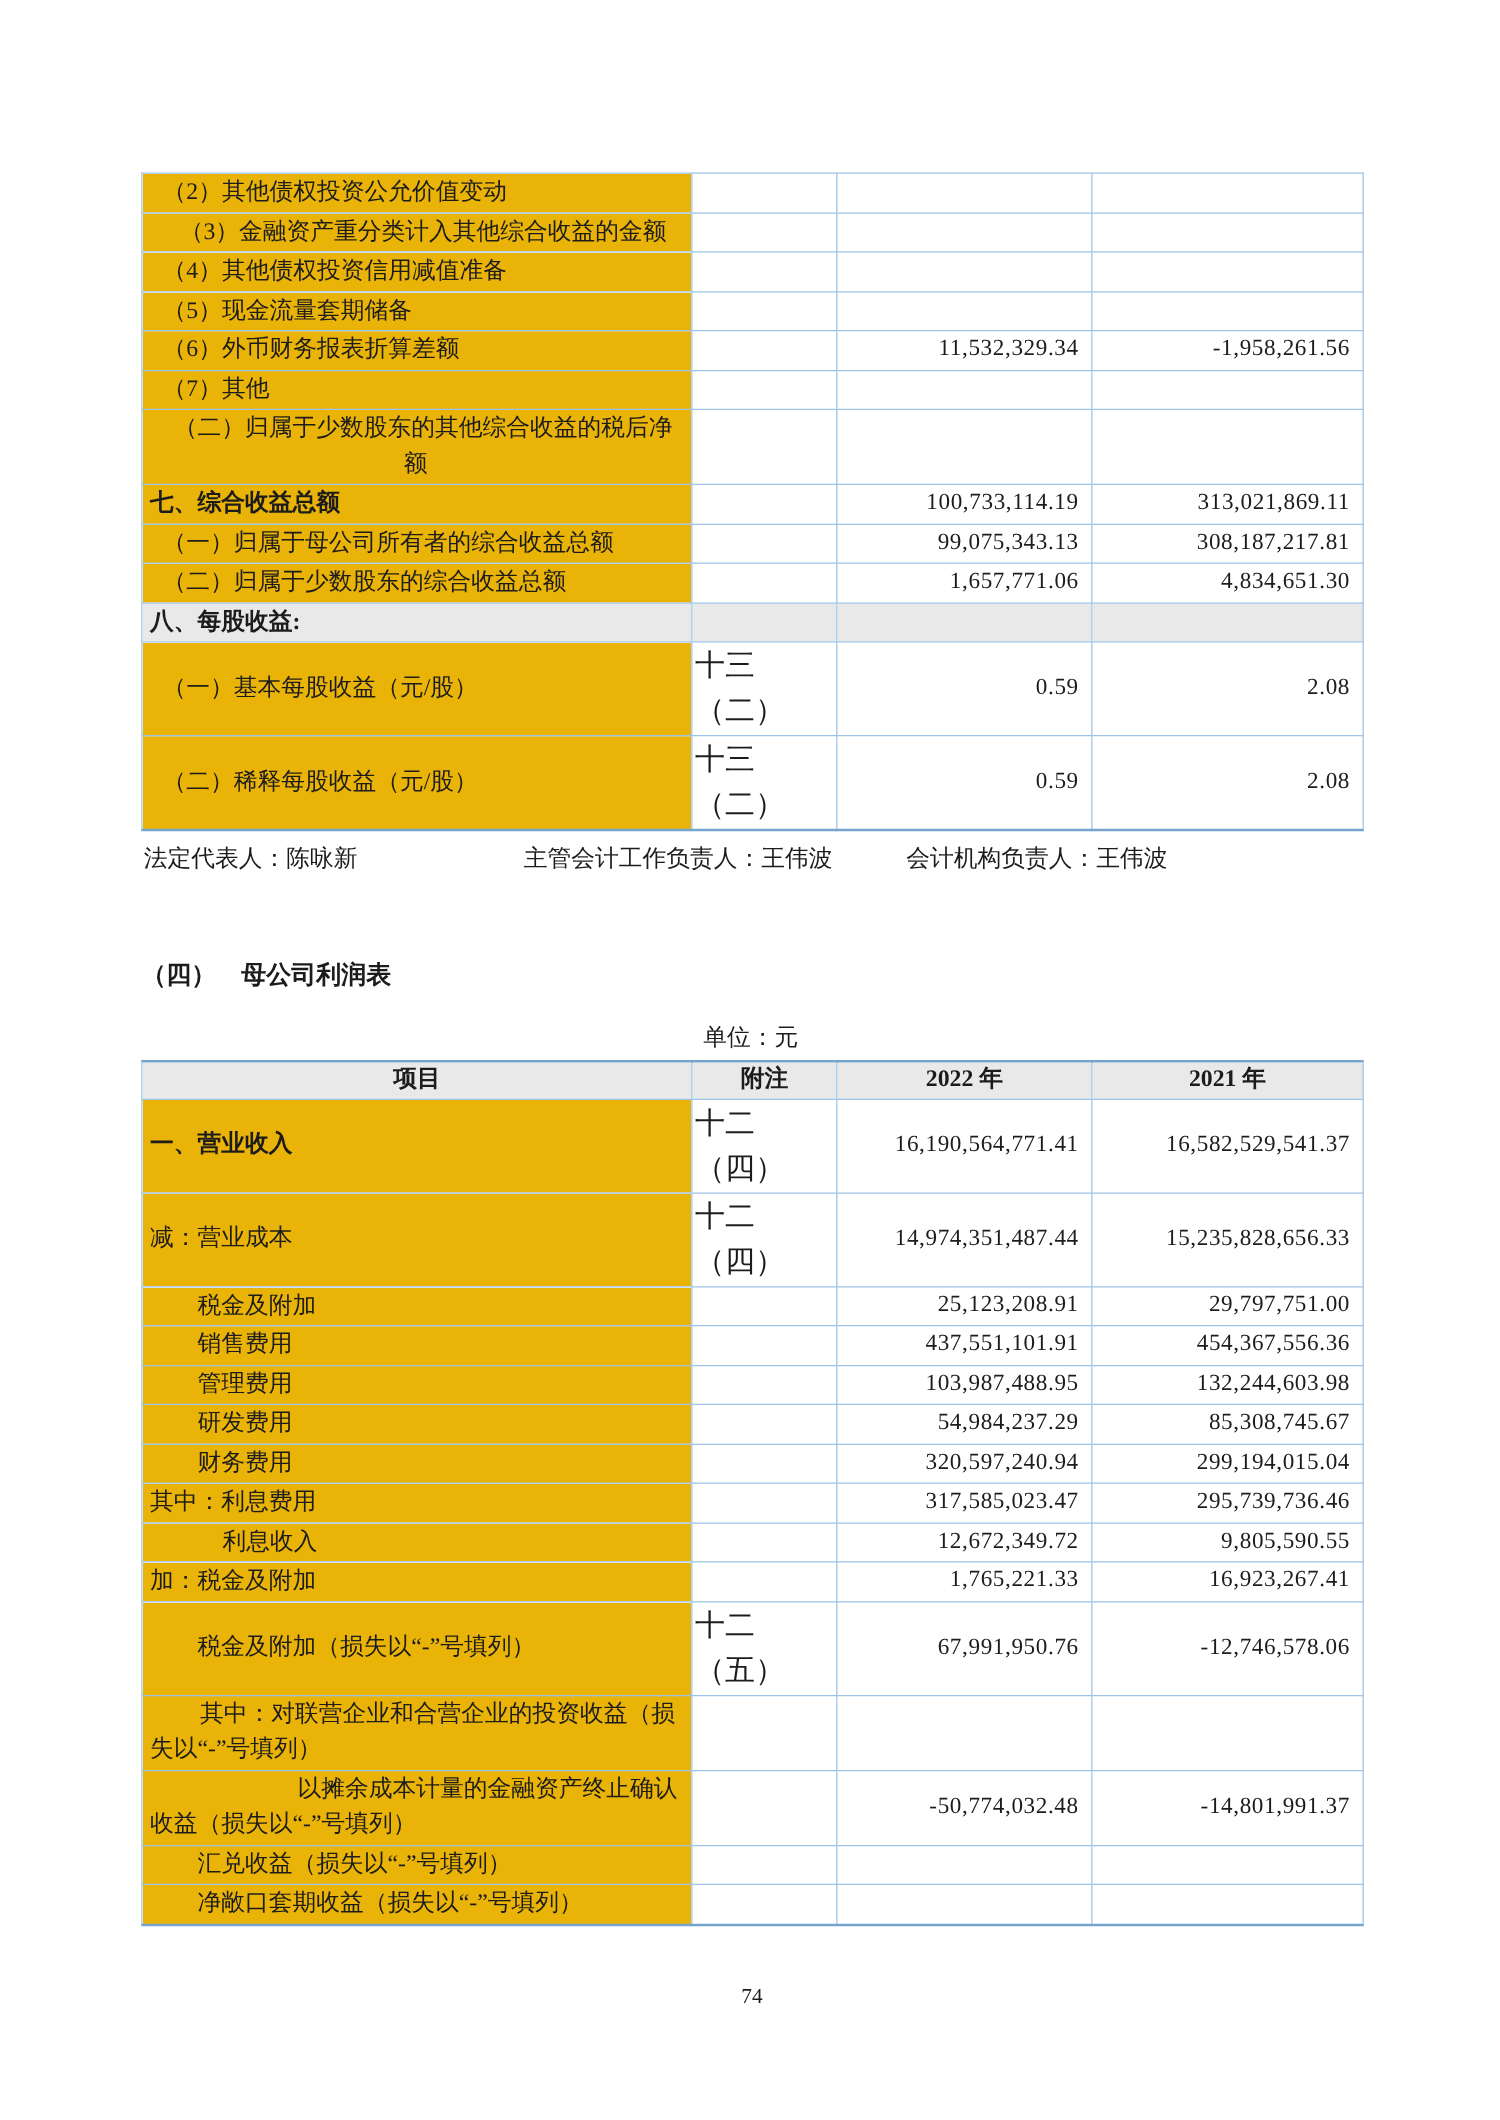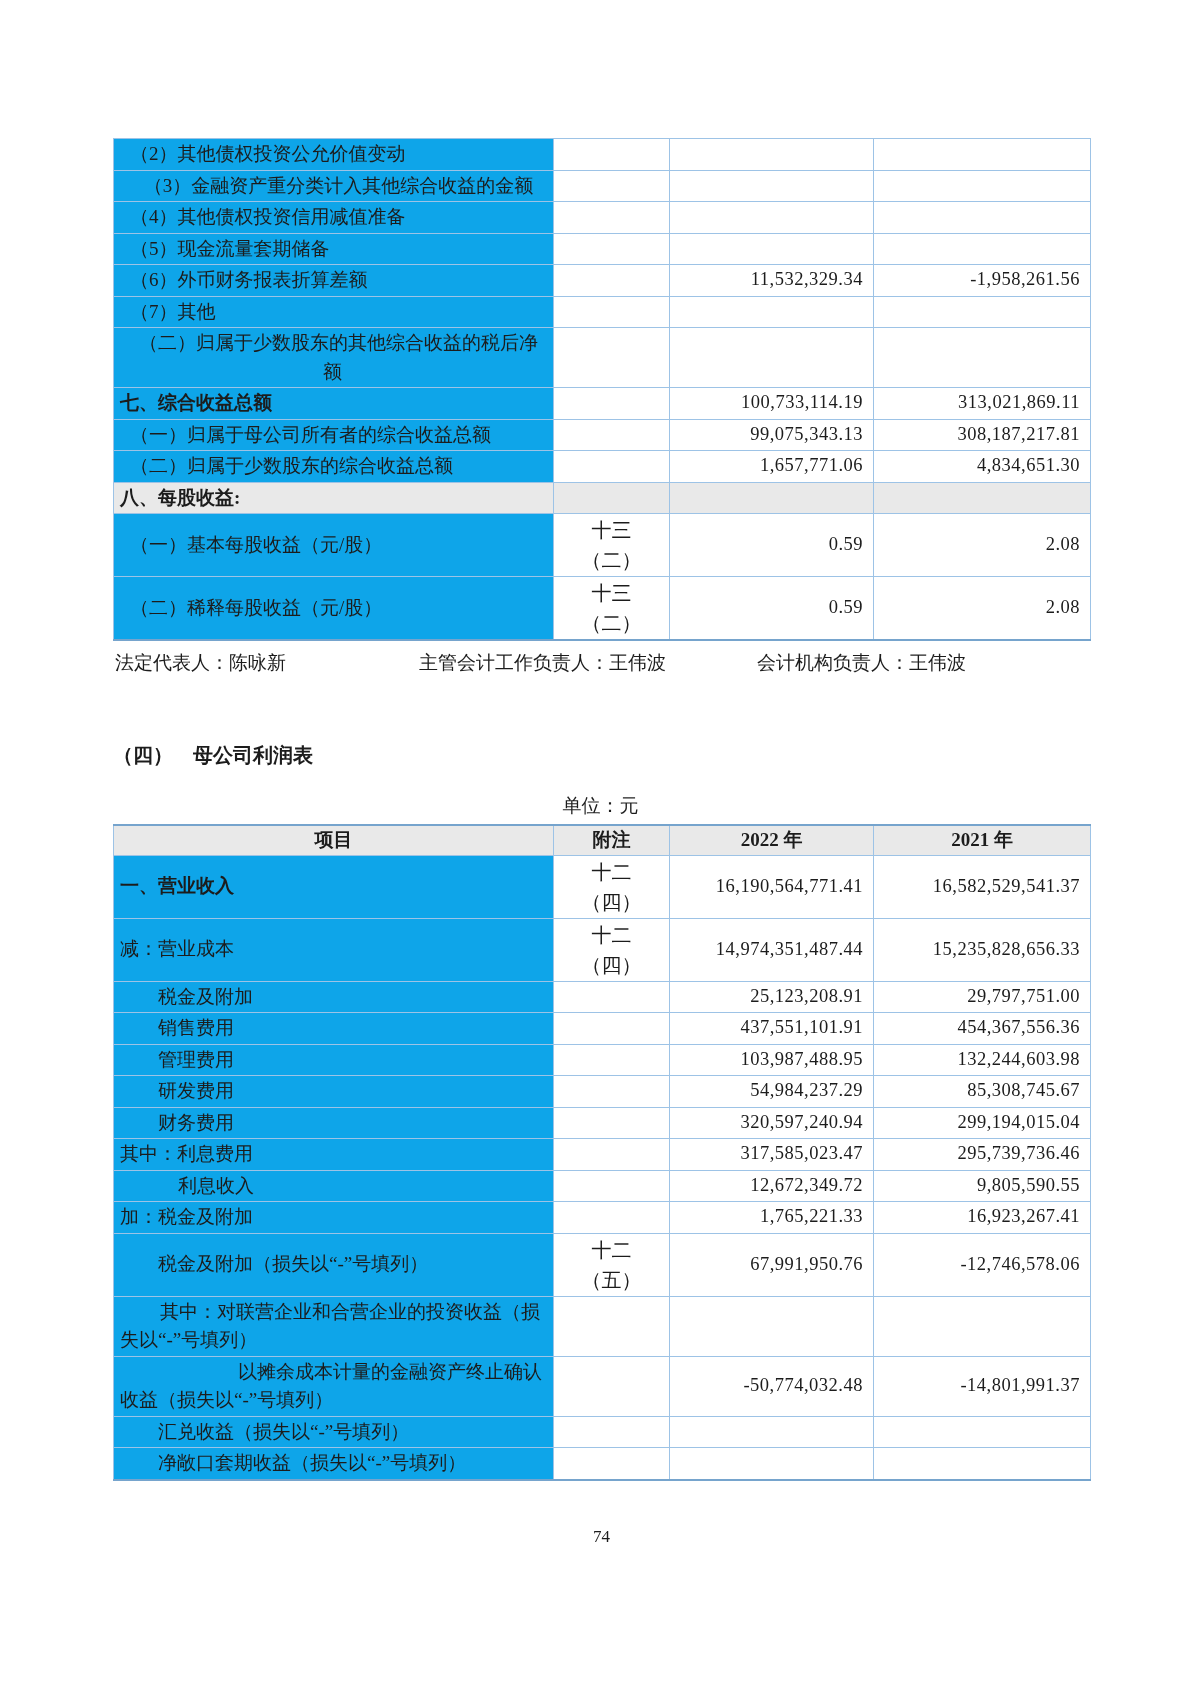--- a/index.html
+++ b/index.html
@@ -26,46 +26,46 @@
   table#income-table { border-top:2px solid #76a4cd; }
   col.col-label { width:440px; }
   col.col-note  { width:116px; }
   col.col-2022  { width:204px; }
   col.col-2021  { width:217px; }
   th {
     background:#e9e9e9; font-weight:bold; text-align:center;
     height:30px; font-size:19px;
   }
   td.c-label {
-    background:#0ea5e9; text-align:left;
+    background:#eab308; text-align:left;
     padding:1px 8px 1px 6px; height:29px;
   }
   td.c-note {
-    background:#ffffff; text-align:center; white-space:pre-line;
-    padding:1px 2px; font-size:20px;
+    background:#ffffff; white-space:pre-line;
+    padding:1px 2px; font-size:24px;
   }
   td.c-v2022, td.c-v2021 {
     background:#ffffff; text-align:right; padding:1px 10px 1px 2px;
     font-size:18.5px; letter-spacing:0.5px;
   }
   tr.shaded td { background:#e9e9e9; }
   td.bold { font-weight:bold; }
   
   td.i1 { padding-left:16px; }
   td.i2 { padding-left:44px; }
   td.i3 { padding-left:64px; }
   td.hang-sm { padding-left:6px; text-indent:12px;text-align:center; }
   td.hang-md { padding-left:6px; text-indent:40px;margin-top:16px; }
   td.hang-lg { padding-left:6px; text-indent:118px; }
   .signature-line {
     position:relative; height:28px; margin-top:9px; font-size:19px;
   }
   .sig-1 { position:absolute; left:2px; }
   .sig-2 { position:absolute; left:306px; }
-  .sig-3 { position:absolute; left:644px; }
+  .sig-3 { position:absolute; left:612px; }
   .section-heading {
     margin-top:64px; font-size:20px; font-weight:bold;
   }
   .unit-line {
     margin-top:24px; text-align:center; font-size:19px; padding-right:2px;
   }
   #income-table { margin-top:5px; }
   .page-number {
     margin-top:46px; text-align:center; font-size:17px;
   }

